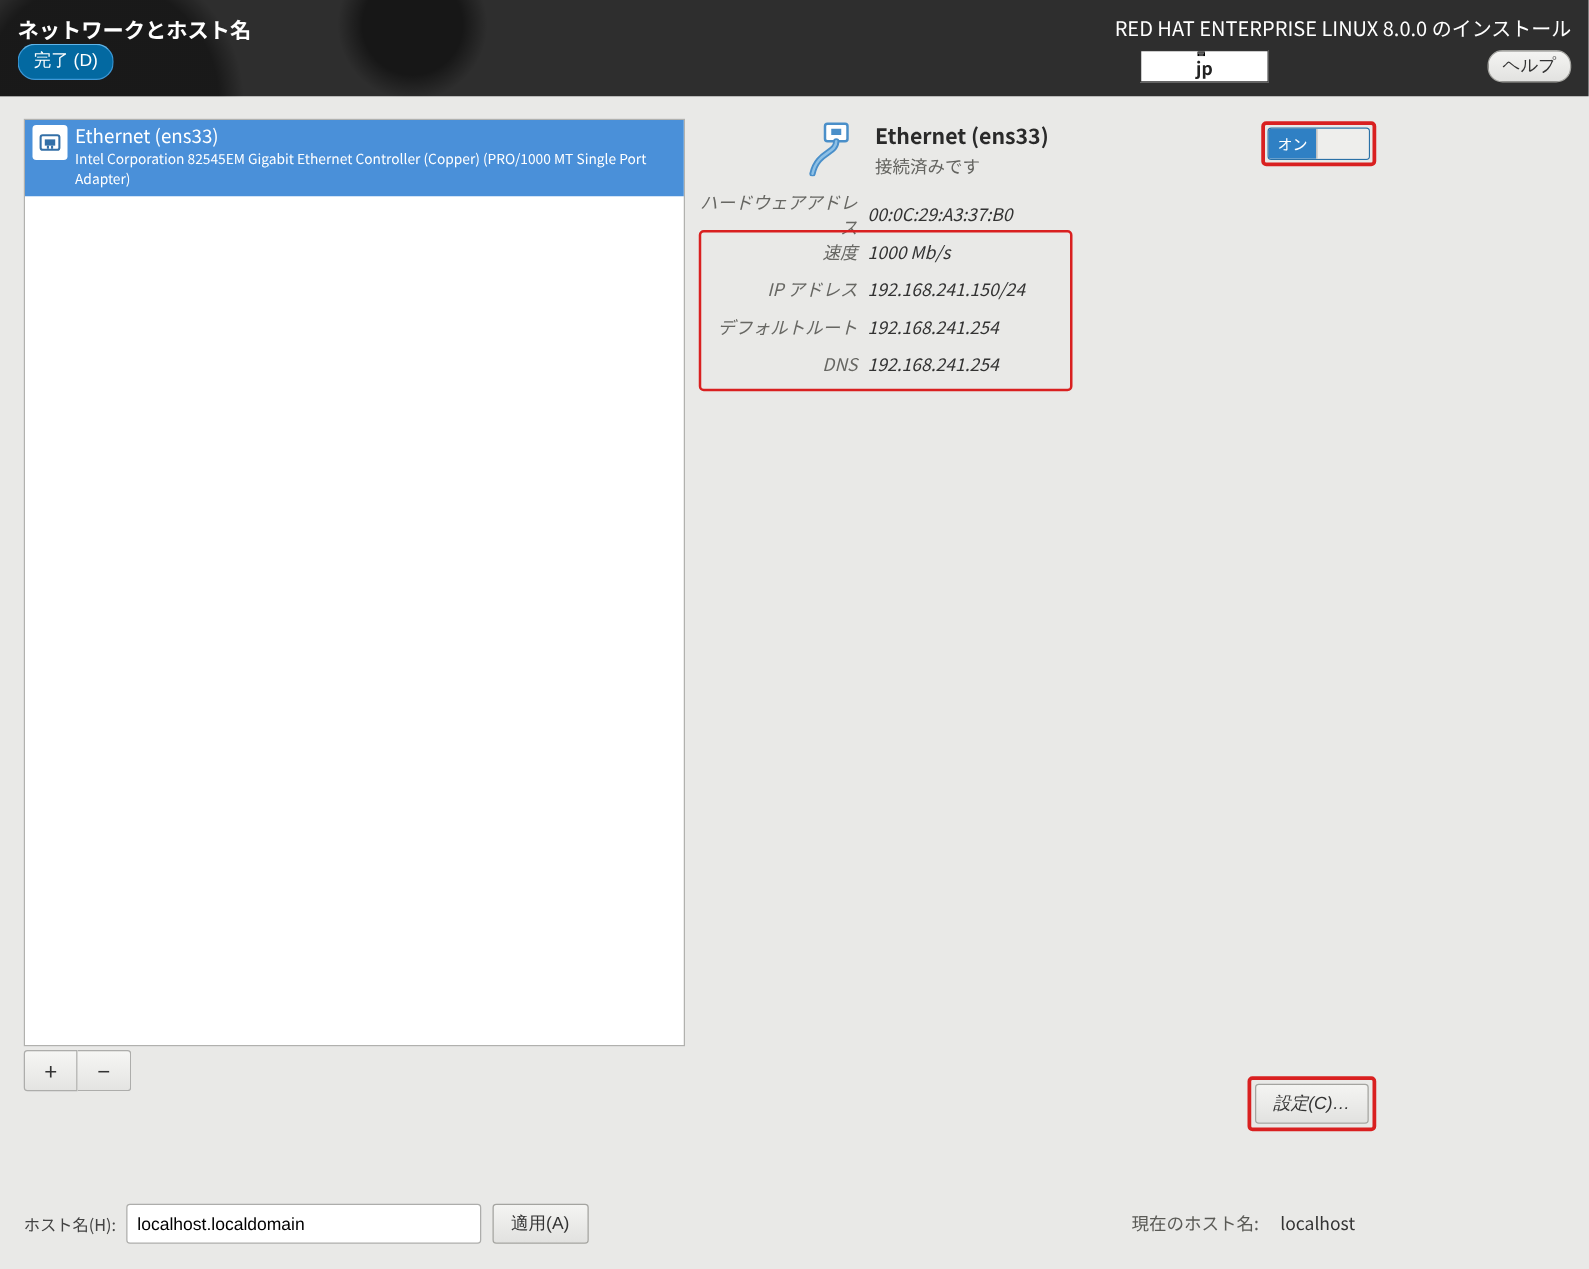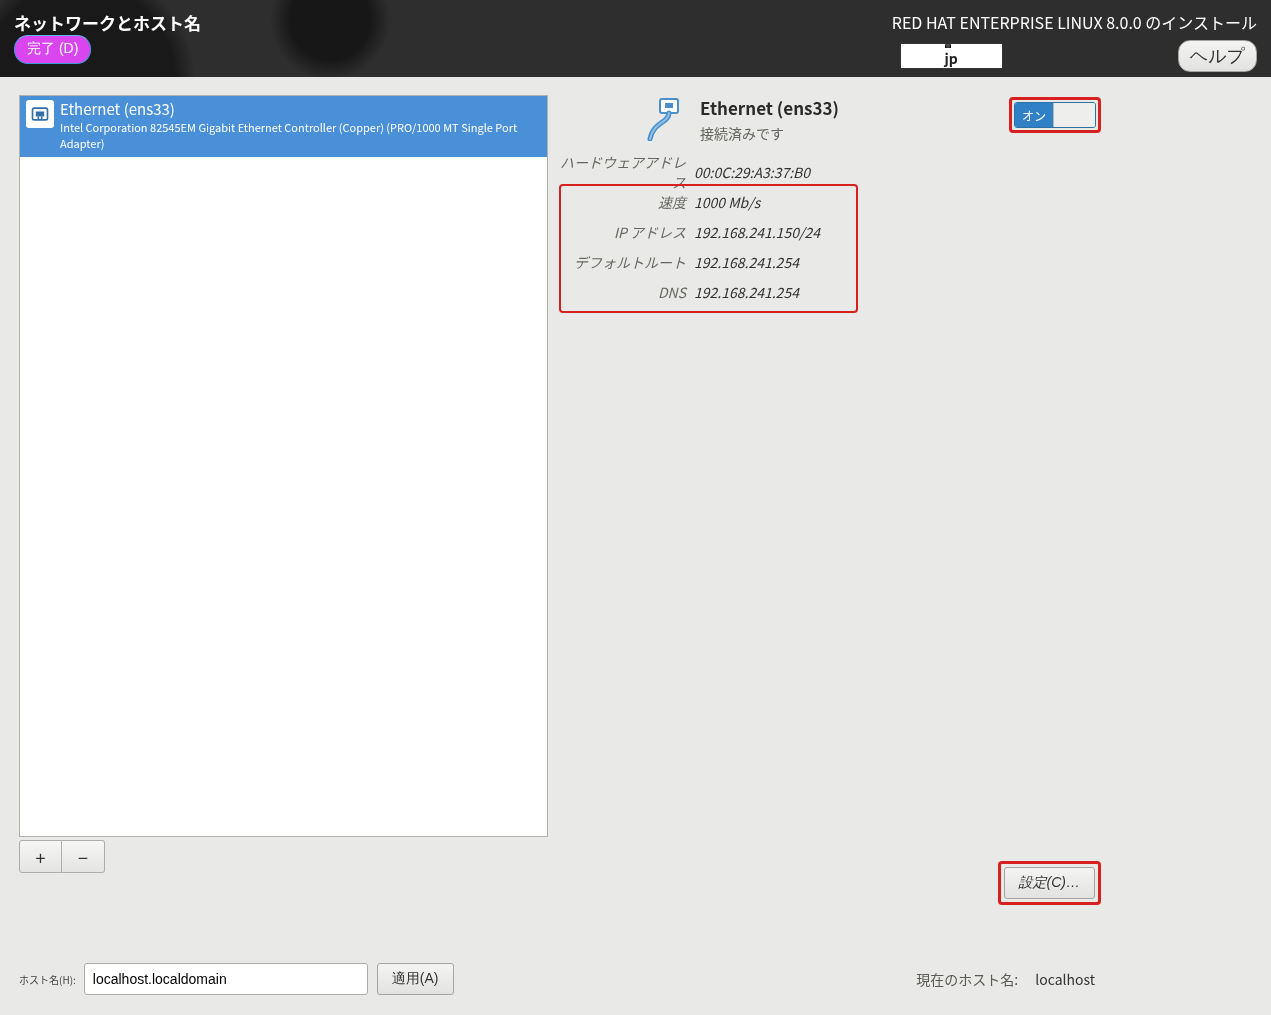--- a/index.html
+++ b/index.html
@@ -3,29 +3,29 @@
 <meta charset="utf-8">
 <style>
   * { box-sizing: border-box; margin: 0; padding: 0; }
   html, body { width: 1271px; height: 1015px; font-family: "Noto Sans CJK JP", "Cantarell", sans-serif; background: #e9e9e7; color: #333; overflow: hidden; }
   
   .header { position: relative; height: 77px; background: #2e2e2e; color: #fff; }
   .header .bg-swirl { position:absolute; left:0;top:0;height:77px;width:400px;
       background: radial-gradient(circle at 330px 20px, rgba(0,0,0,0.5) 40px, transparent 60px),
                   radial-gradient(circle at 80px 80px, rgba(0,0,0,0.45) 95px, transparent 115px);}
   .header-title { position: absolute; left:14px; top:10px; font-size:17px; font-weight:bold;}
-  .done-btn { position:absolute; left:14px; top:35px; padding:4px 12px 5px; background:#d946ef;
+  .done-btn { position:absolute; left:14px; top:35px; padding:4px 12px 5px; background:#0369a1;
       border:1px solid #3d99d8; border-top-color:#5fb4e8; border-radius:14px; color:#fff; font-size:14px; cursor:pointer;}
   .header-right { position:absolute; right:14px; top:10px; text-align:right; font-size:16px;}
   .kb-help-row { margin-top:6px; display:flex; justify-content:flex-end; align-items:center; gap:175px;}
   .kb-ind { background:#fff; color:#222; border:1px solid #333; width:103px; height:26px;
       display:inline-flex; align-items:center; padding:0 6px; font-size:14px; font-weight:bold;flex-direction:column;}
   .kb-ind svg { width:18px; height:14px; margin-right:6px;}
   .help-btn { background:linear-gradient(#f4f4f2,#e2e2e0); border:1px solid #a4a4a0; border-radius:12px;
-      color:#333; padding:3px 11px; font-size:18px; cursor:pointer;}
+      color:#333; padding:3px 11px; font-size:14px; cursor:pointer;}
   
   .body { position:absolute; left:0; top:77px; width:1116px; height:938px;}
   .device-list { position:absolute; left:19px; top:18px; width:529px; height:742px;
       background:#fff; border:1px solid #b1b1ae;}
   .device-row { background:#4a90d9; color:#fff; padding:4px 6px 6px 6px; display:flex; align-items:flex-start; cursor:pointer;}
   .device-row .nic-ico { width:28px; height:28px; background:#fff; border-radius:3px; margin-right:6px;
       display:flex; align-items:center; justify-content:center; flex-shrink:0;}
   .device-row .nic-ico svg { width:20px; height:20px;}
   .device-row .txt .nm { font-size:15px; line-height:18px;}
   .device-row .txt .sub{ font-size:11px; margin-top:1px;}
@@ -50,26 +50,26 @@
   .detail-rows .row { display:flex; height:30px; align-items:center;font-style:italic;}
   .detail-rows .lab { width:132px; text-align:right; padding-right:6px; color:#676763;}
   .detail-rows .val { padding-left:2px; color:#333;}
   .hl-box { position:absolute; left:559px; top:107px; width:299px; height:129px;
       border:2px solid #d92020; border-radius:4px; pointer-events:none;}
   .config-wrap { position:absolute; right:15px; bottom:110px; border:3px solid #d92020; border-radius:4px; padding:3px;}
   .config-btn { background:linear-gradient(#f4f4f2,#e2e2e0); border:1px solid #a4a4a0; border-radius:3px;
       color:#333; padding:6px 14px; font-size:14px; cursor:pointer;font-style:italic;}
   
   .hostrow { position:absolute; left:19px; bottom:20px; display:flex; align-items:center;}
-  .hostrow .lbl { font-size:10px; color:#444; margin-right:8px;}
+  .hostrow .lbl { font-size:13px; color:#444; margin-right:8px;}
   .hostrow input { width:284px; height:32px; border:1px solid #adadab; border-radius:3px;
       padding:0 8px; font-size:14px; background:#fff;}
   .hostrow .apply { margin-left:9px; background:linear-gradient(#f4f4f2,#e2e2e0); border:1px solid #a4a4a0;
       border-radius:3px; padding:6px 14px; font-size:14px; cursor:pointer; color:#333;}
-  .cur-host { position:absolute; right:21px; bottom:26px; font-size:14px; color:#5a5a56;}
+  .cur-host { position:absolute; right:32px; bottom:26px; font-size:14px; color:#5a5a56;}
   .cur-host .val { margin-left:14px; color:#333;}
 </style>
 </head>
 <body>
 
 <div class="header">
   <div class="bg-swirl"></div>
   <div class="header-title">ネットワークとホスト名</div>
   <button class="done-btn">完了 (D)</button>
   <div class="header-right">

